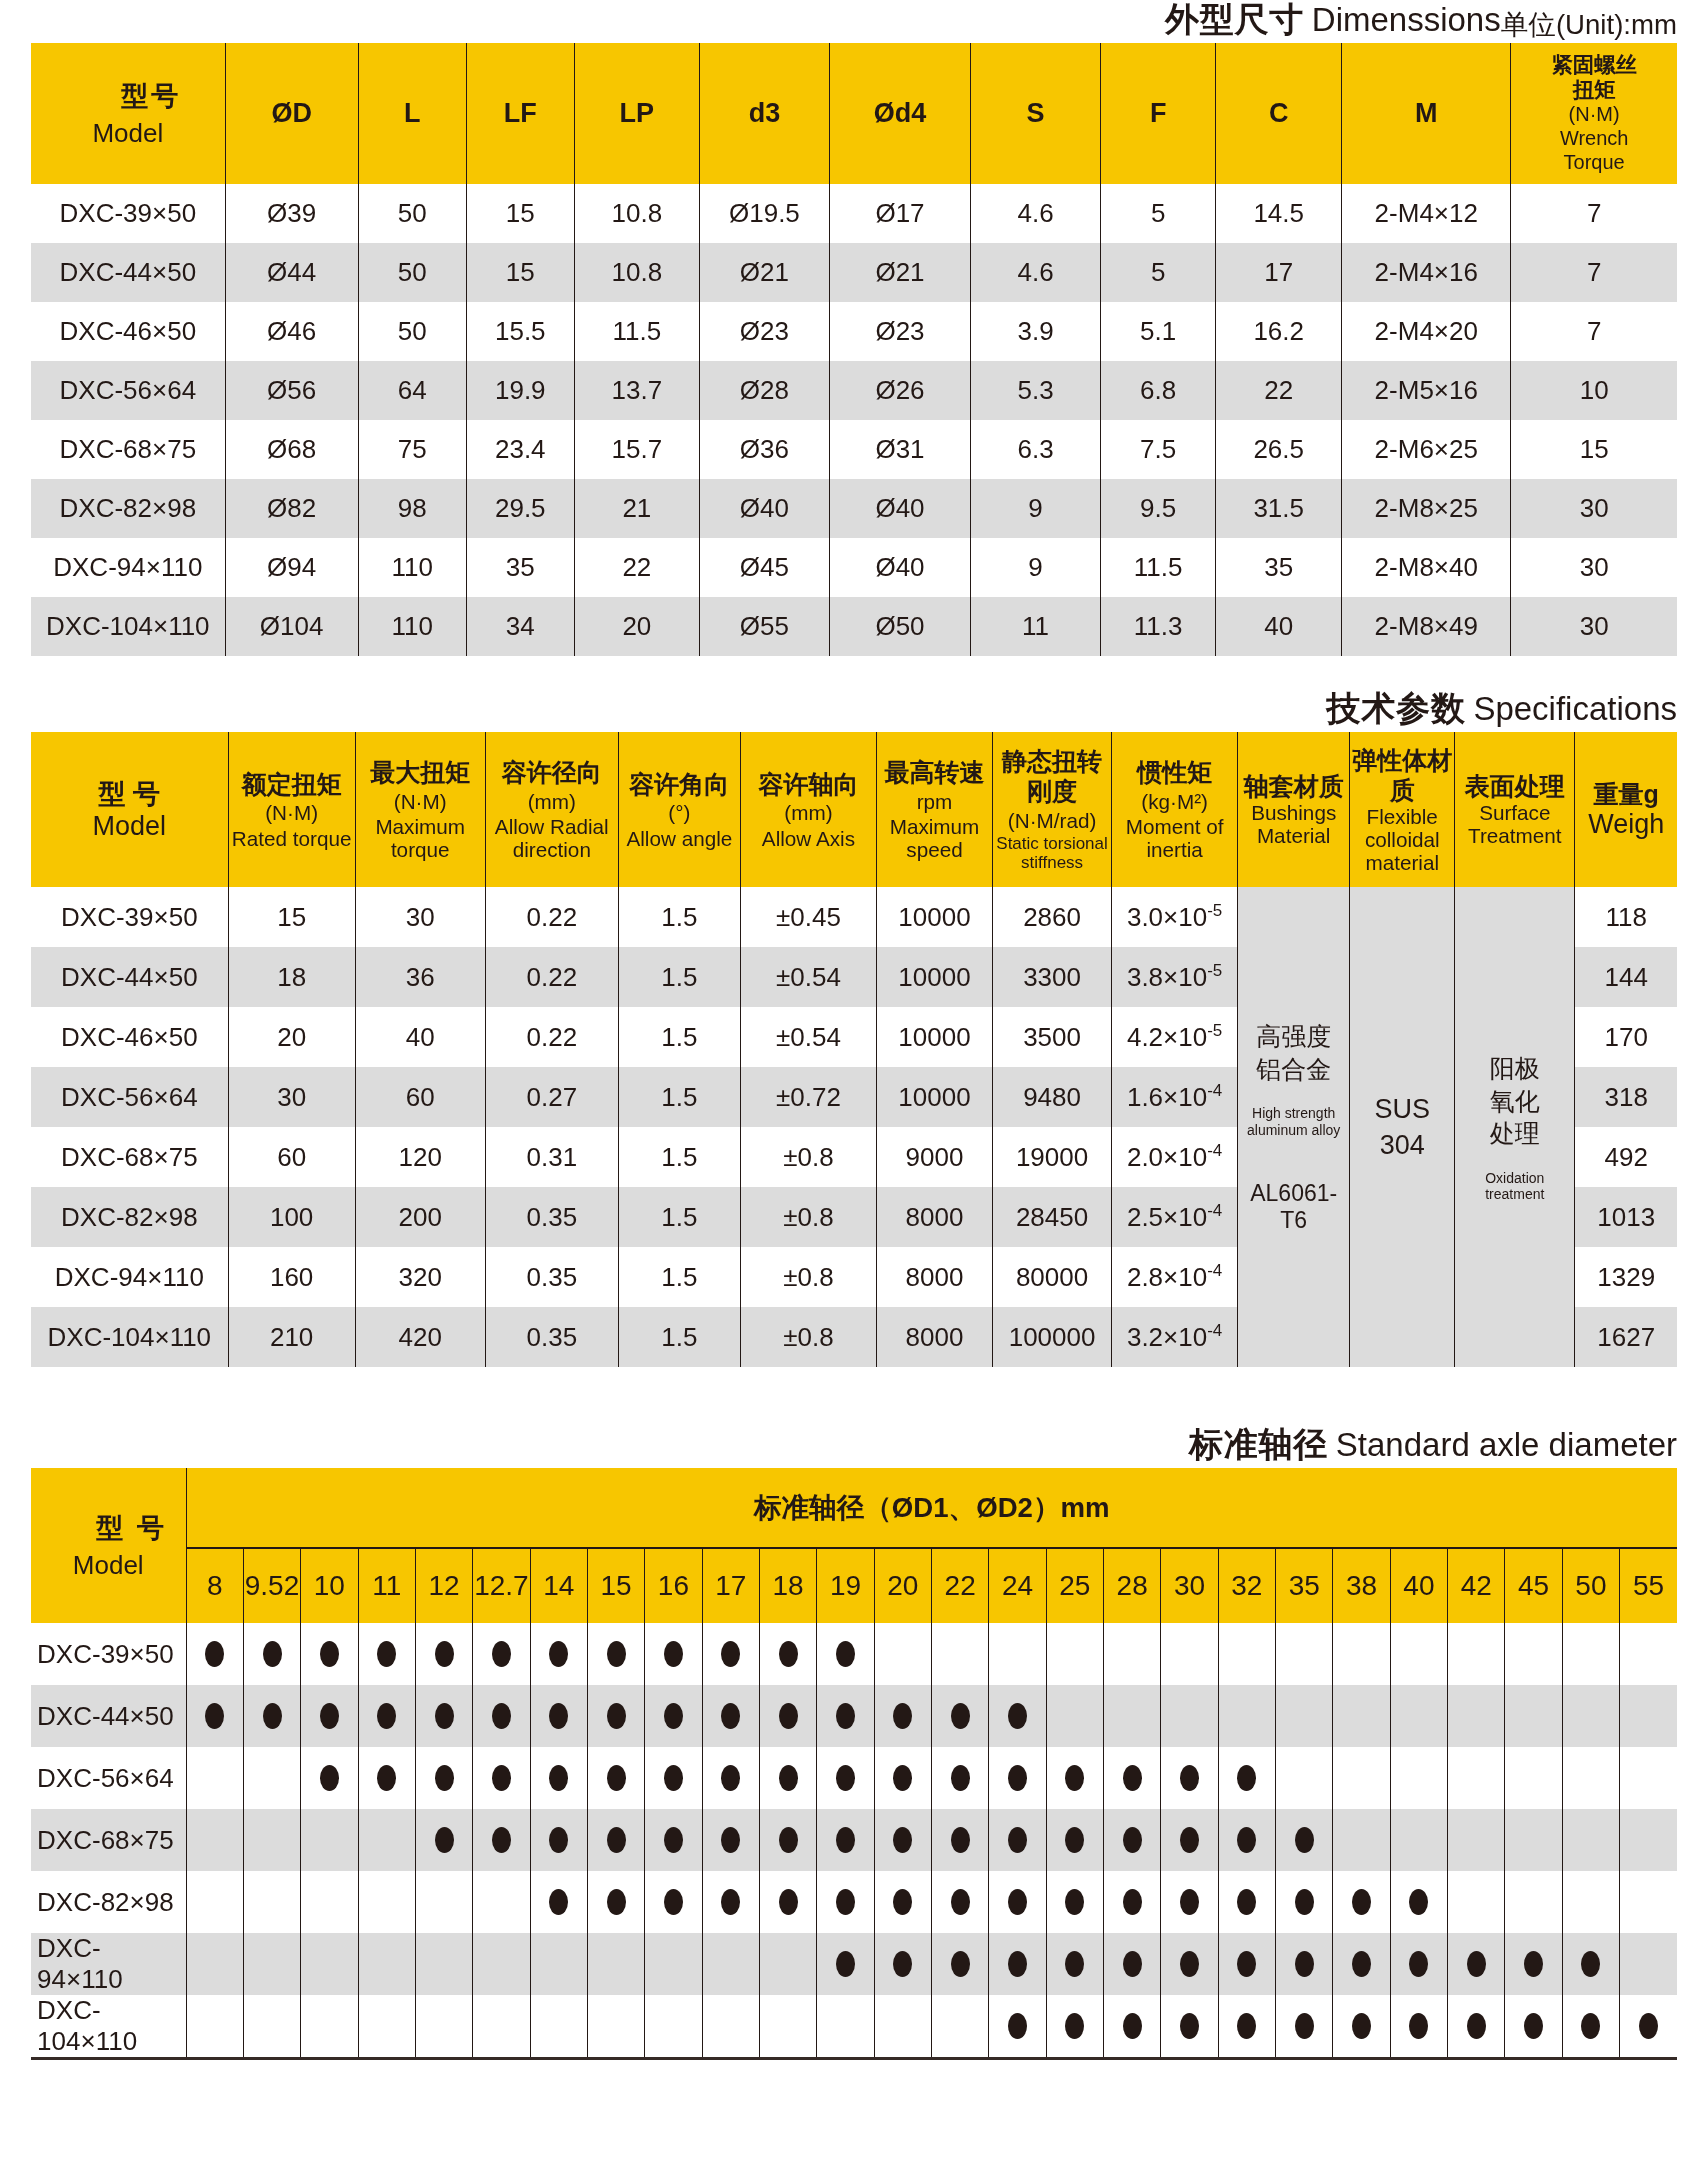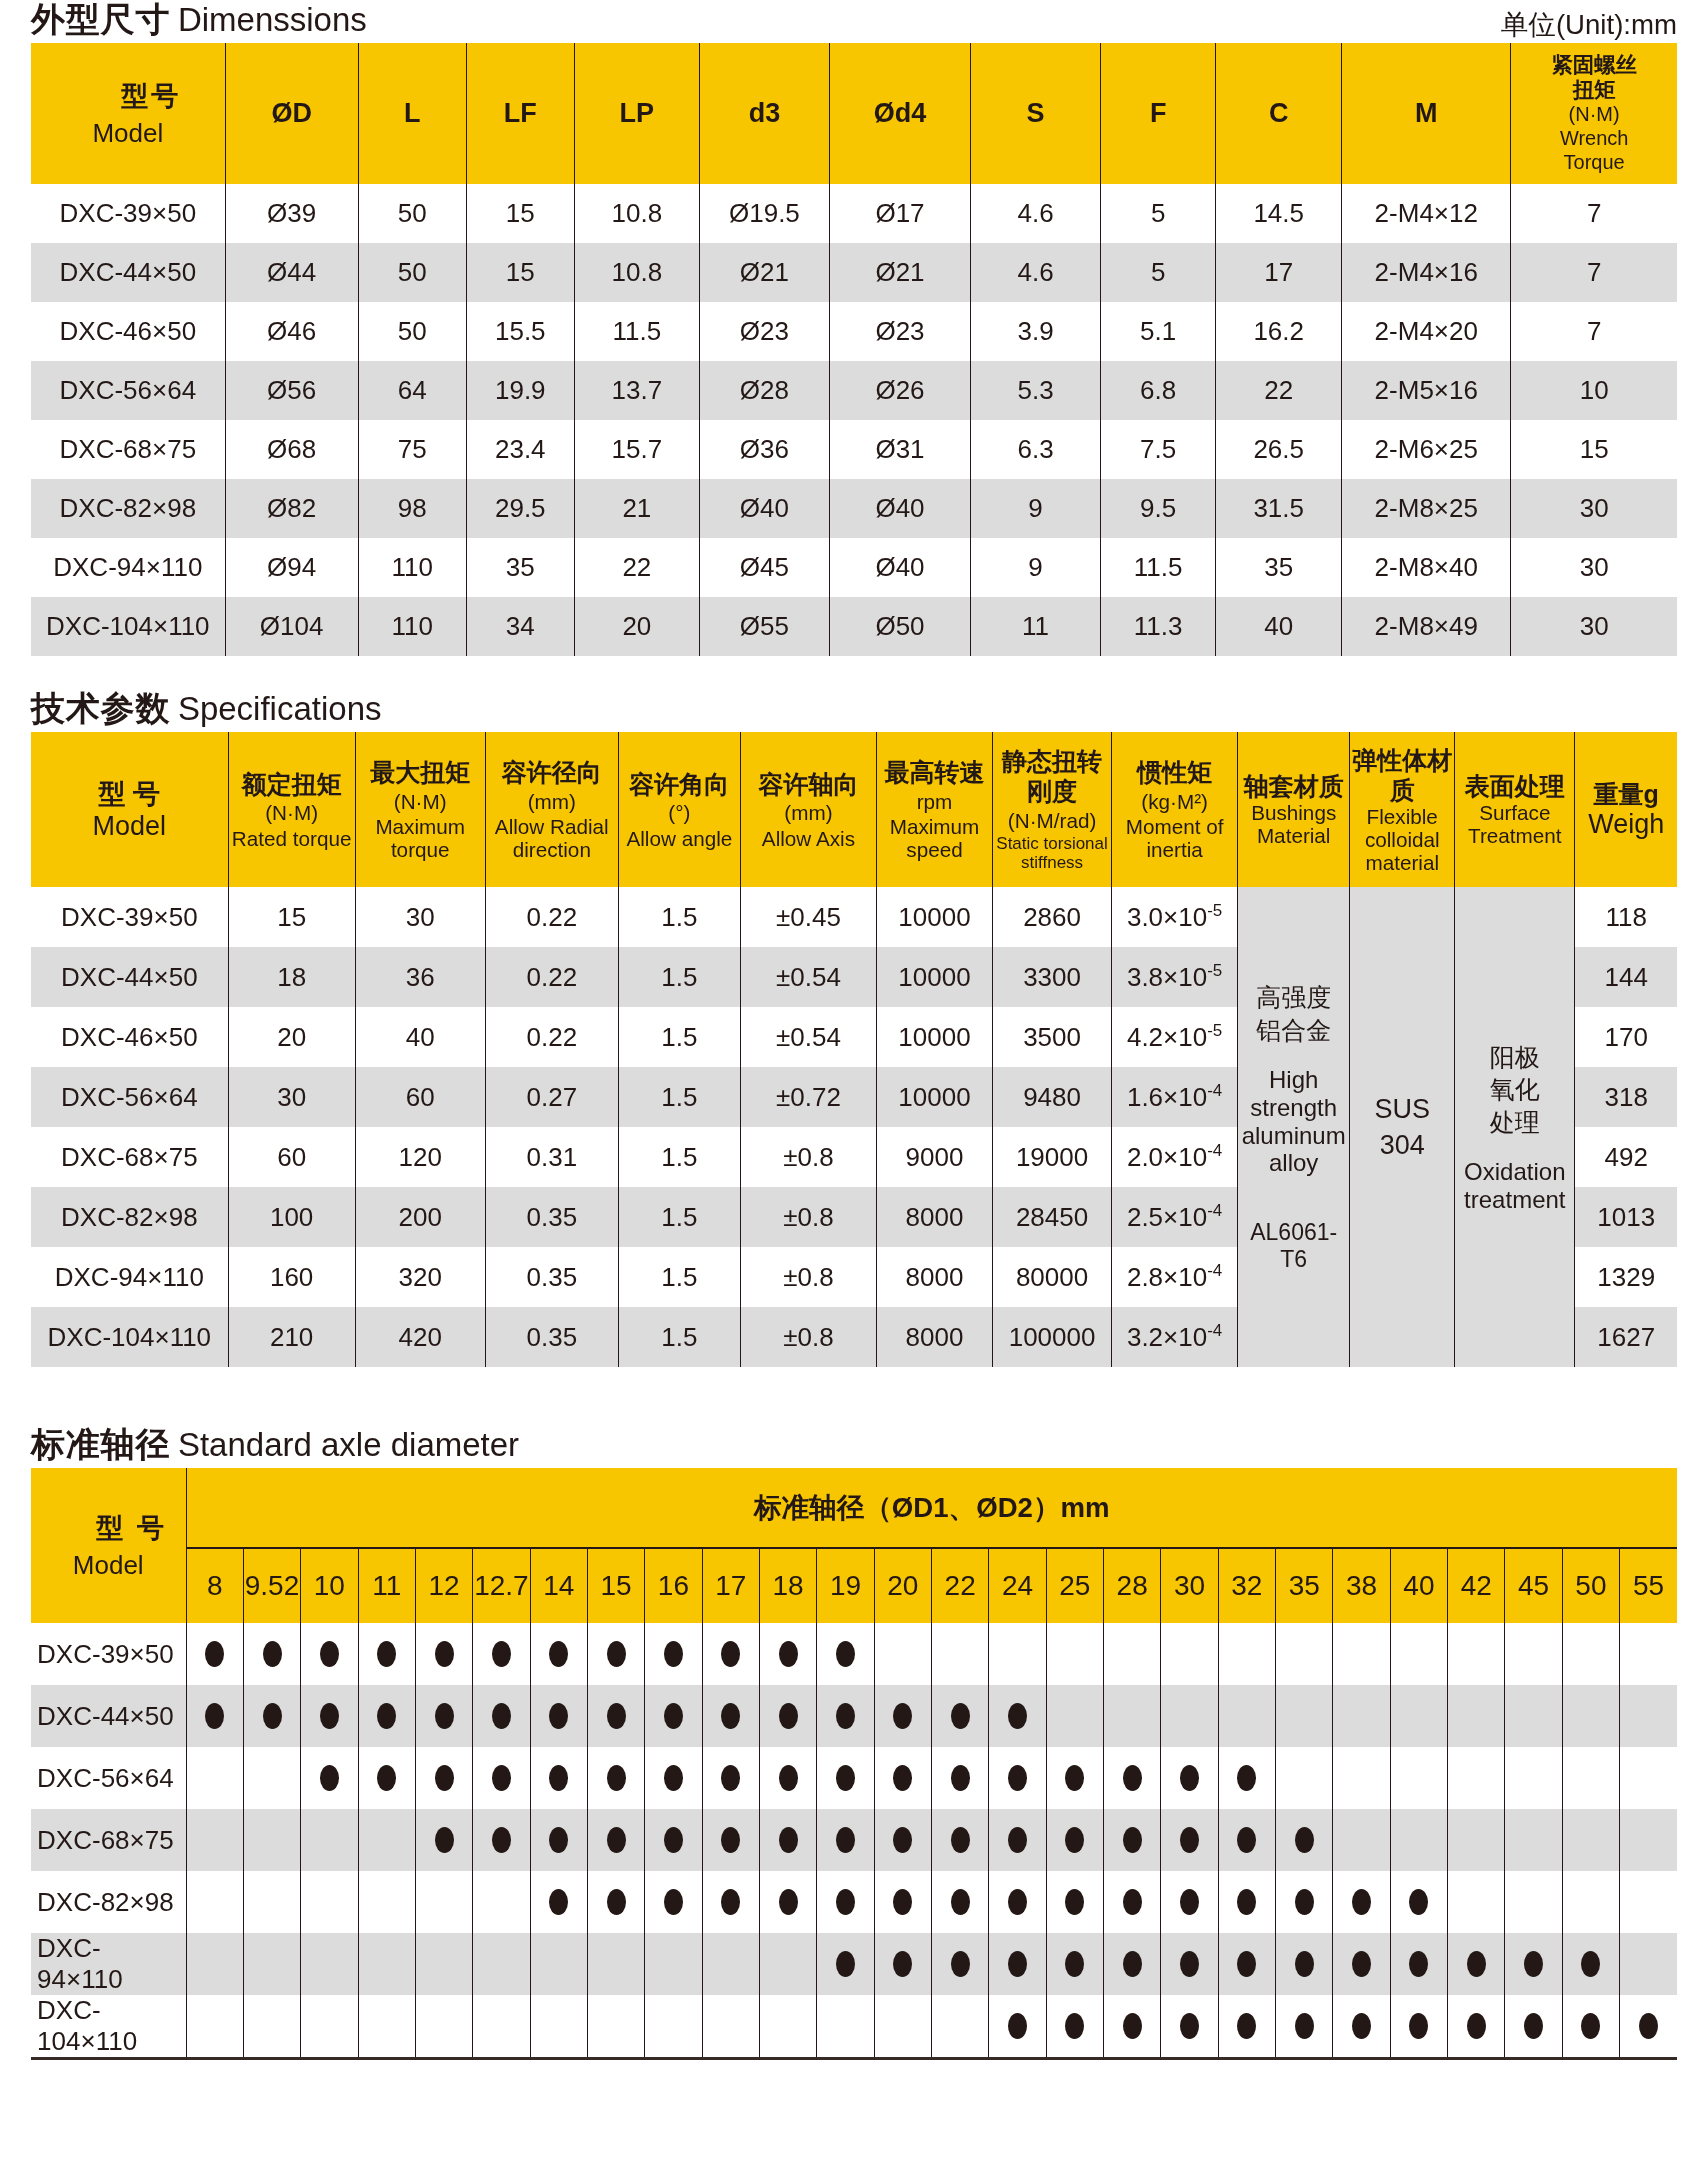--- a/index.html
+++ b/index.html
@@ -10,21 +10,21 @@
   *{margin:0;padding:0;box-sizing:border-box;}
   html,body{background:#fff;}
   body{
     width:1688px;min-height:2183px;
     font-family:"Liberation Sans","DejaVu Sans",sans-serif;
     color:var(--ink);
   }
   .sheet{position:relative;width:1688px;min-height:2183px;overflow:hidden;}
   .title-row{
     width:1646px;margin-left:31px;
-    display:flex;justify-content:space-between;align-items:flex-end;
+    display:flex;justify-content:flex-end;align-items:flex-end;
   }
   .title-row.first{padding-top:6.1px;height:43px;}
   .sec-title .zh{font-weight:bold;font-size:34px;letter-spacing:0.8px;}
   .sec-title .en{font-weight:normal;font-size:33px;margin-left:7.7px;}
   .unit{font-size:27.6px;font-weight:normal;}
   table{
     border-collapse:collapse;table-layout:fixed;
     width:1646px;margin-left:31px;
   }
   td,th{
@@ -51,21 +51,21 @@
   #spec-table tbody tr{height:60px;}
   #spec-table td{font-size:26px;}
   .sh .zh{display:block;font-size:25px;font-weight:bold;line-height:1.2;}
   .sh .unit-l{display:block;font-size:20.7px;font-weight:normal;line-height:1.25;margin-top:1.5px;}
   .sh .en{display:block;font-size:20.7px;font-weight:normal;line-height:1.1;margin-top:1.5px;}
   .sh .en.tight{font-size:17px;}
   .sh .big{font-size:27px;}
   sup.exp{font-size:17px;vertical-align:super;line-height:0;}
   td.merged{background:var(--gray);vertical-align:middle;}
   .merged .zh{font-size:25px;line-height:1.3;}
-  .merged .en{font-size:24px;line-height:1.15;margin-top:20px;}
+  .merged .en{font-size:14px;line-height:1.15;margin-top:20px;}
   .merged .grade{font-size:23px;margin-top:42px;}
   .merged .sus{font-size:27px;line-height:1.35;}
   
   #axle-table th.banner{height:80px;border-bottom:2.3px solid var(--ink);font-size:27.6px;font-weight:bold;}
   #axle-table tr.sizes th{height:75px;font-size:28px;font-weight:normal;}
   #axle-table{border-bottom:3.8px solid #352a26;}
   #axle-table tbody tr{height:62px;}
   #axle-table td.model-cell{text-align:left;padding-left:6.1px;font-size:26px;}
   .dot{
     display:inline-block;width:19px;height:26px;border-radius:50%;

